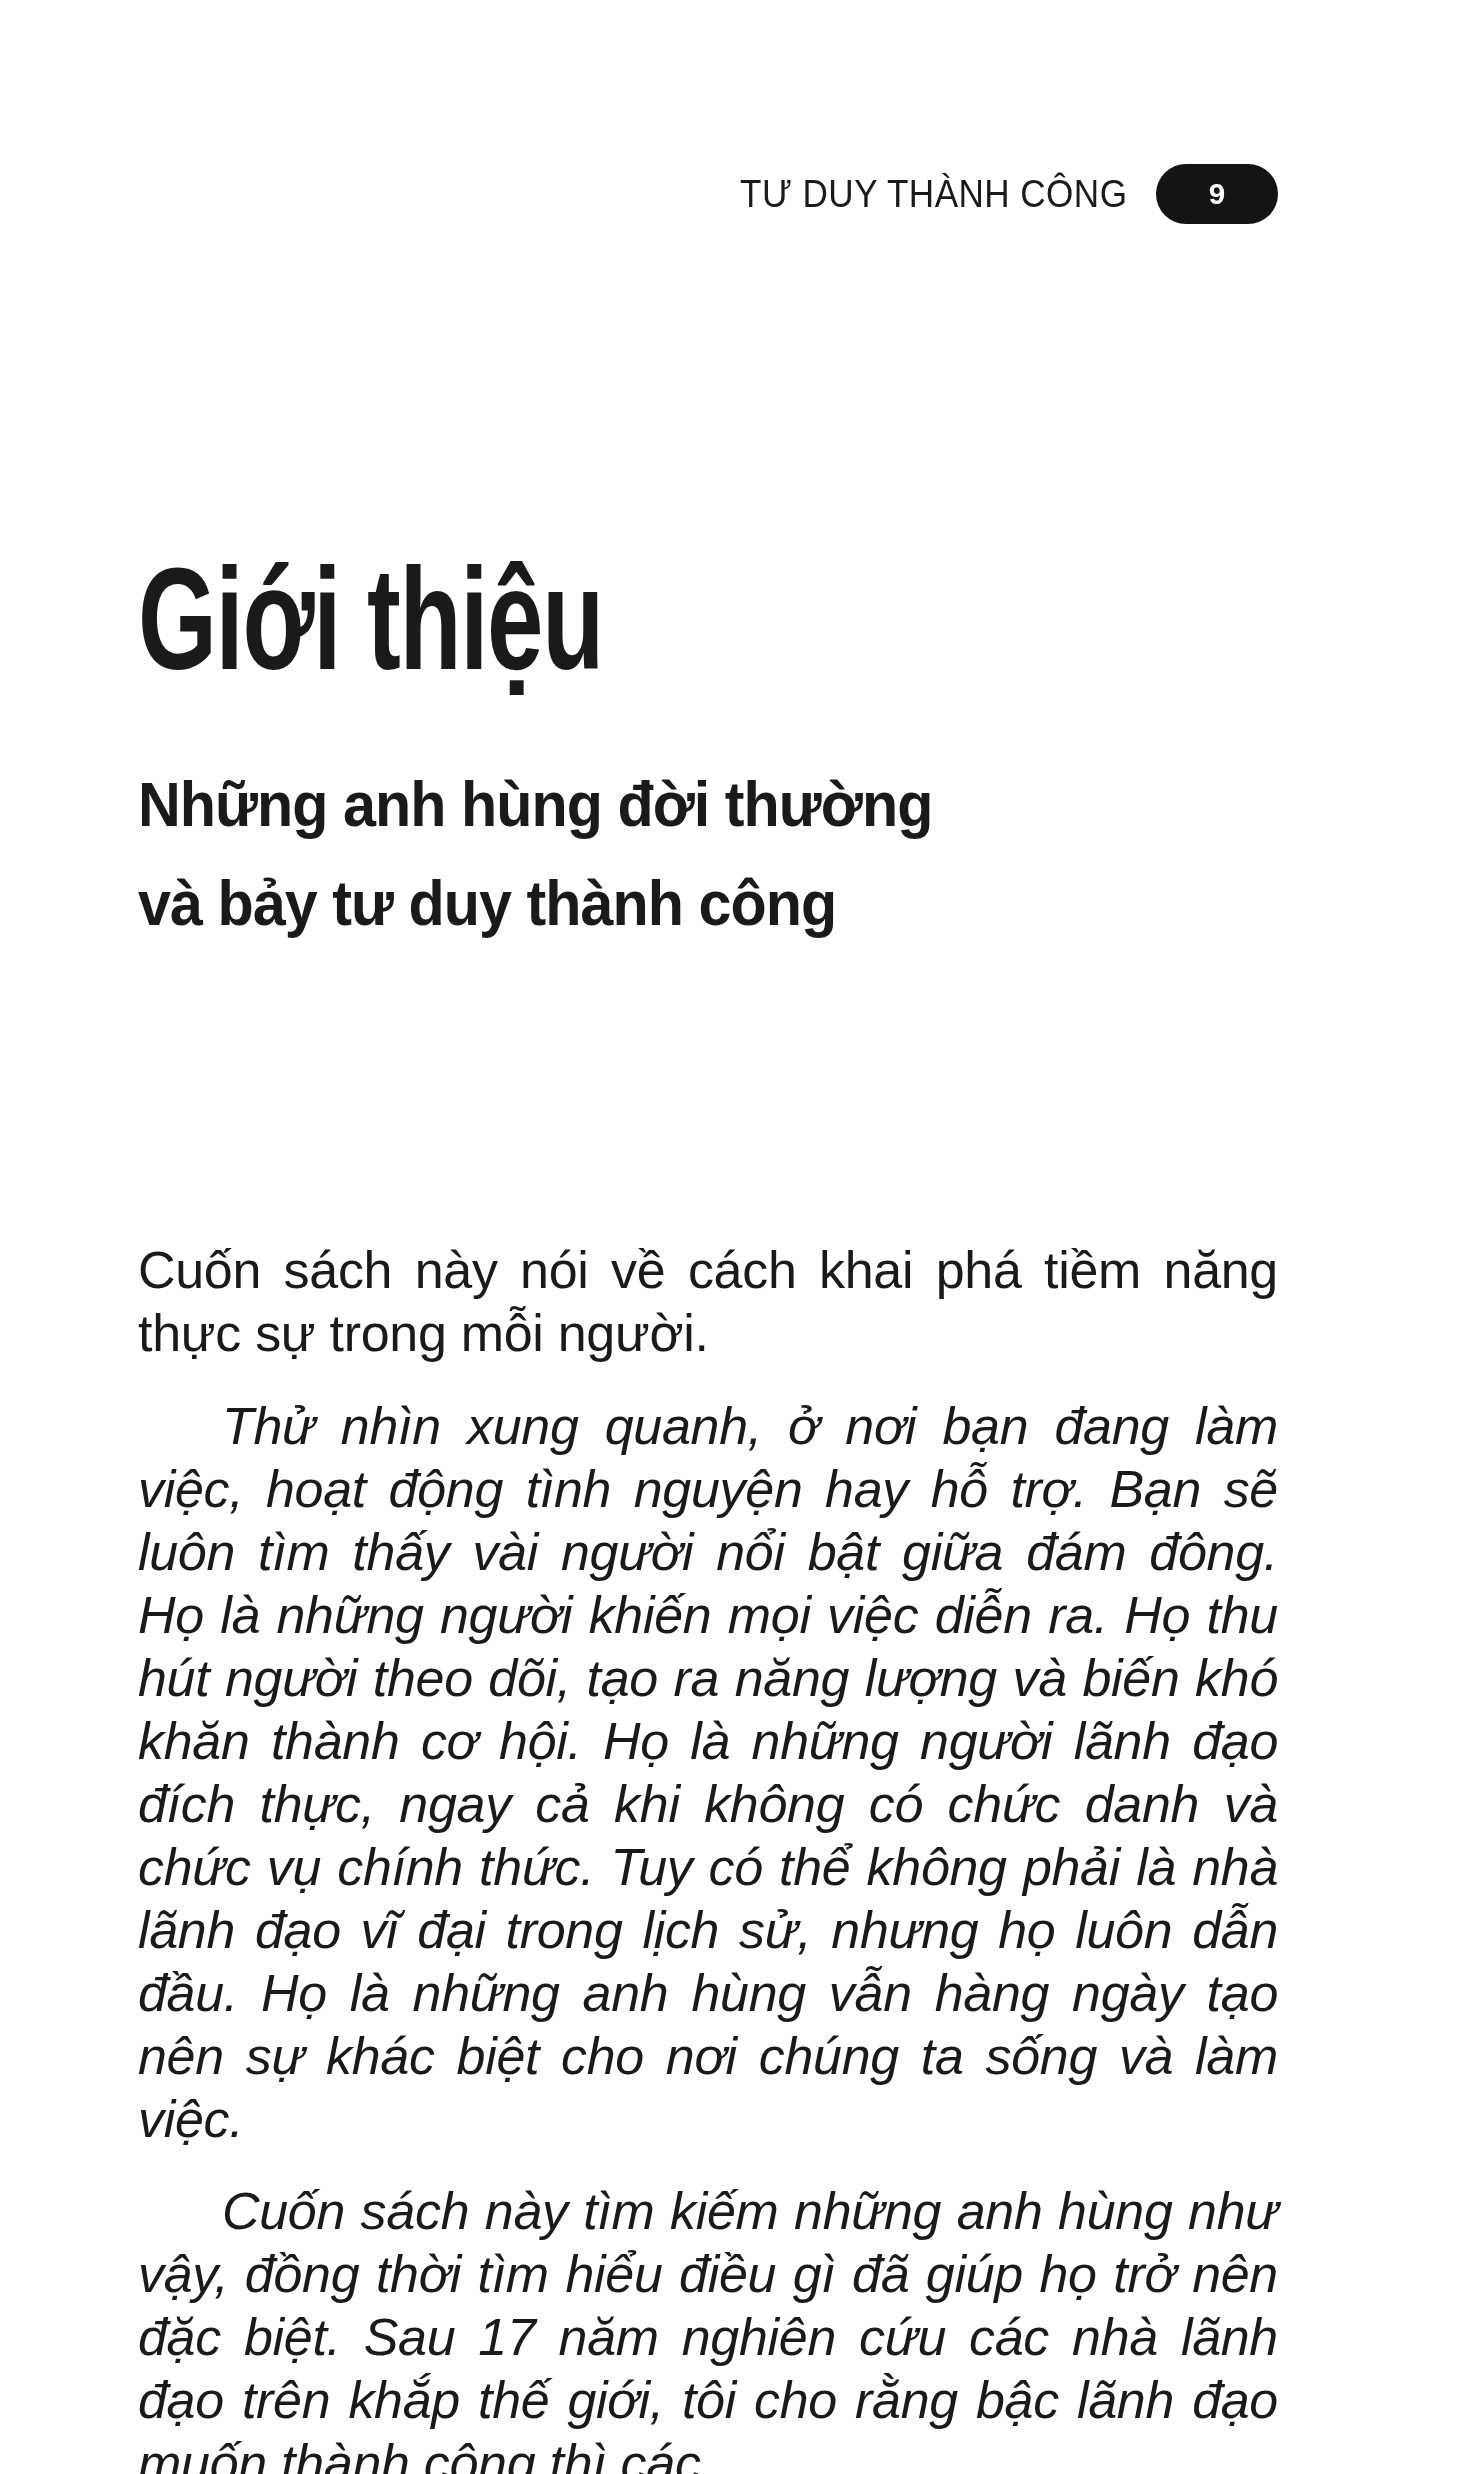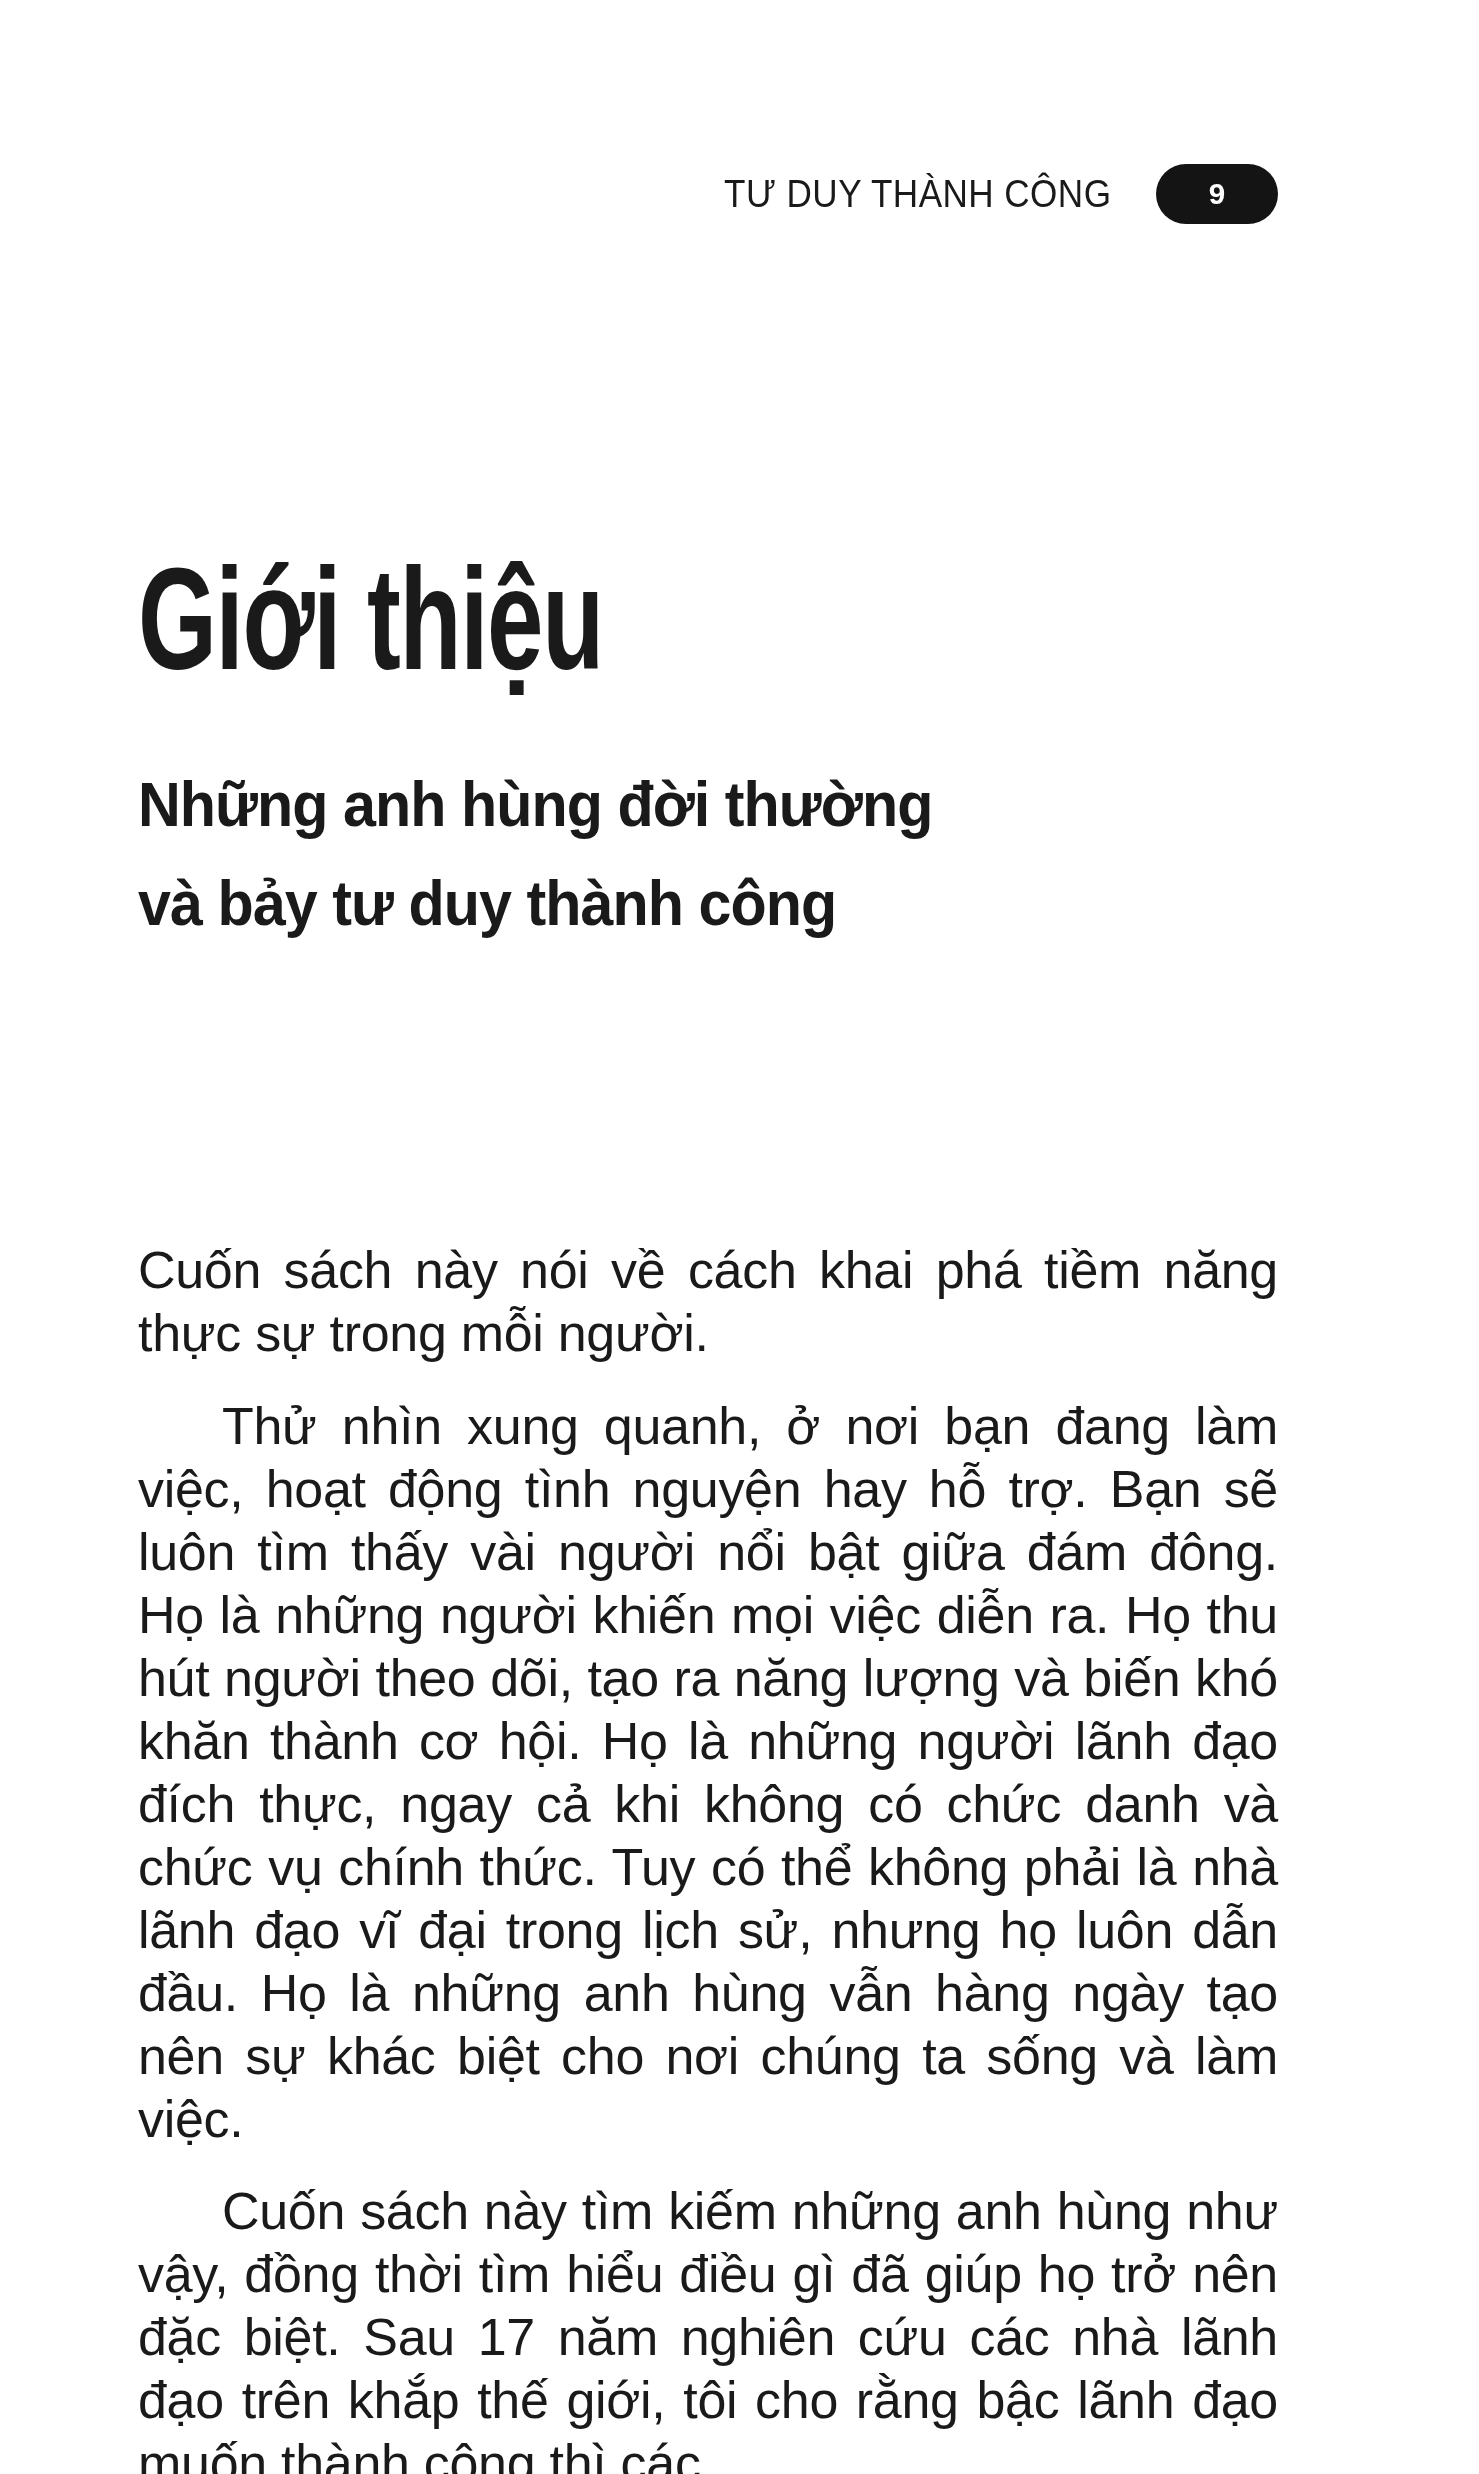--- a/index.html
+++ b/index.html
@@ -20,21 +20,21 @@
     overflow: hidden;
   }
 
   
   .running-header {
     position: absolute;
     top: 164px;
     right: 202px;
     display: flex;
     align-items: center;
-    gap: 45px;
+    gap: 29px;
   }
   .running-title {
     font-size: 39px;
     font-weight: 400;
     letter-spacing: 0.5px;
     white-space: nowrap;
     transform: scaleX(0.90);
     transform-origin: right center;
     color: var(--text);
   }
@@ -85,21 +85,21 @@
     left: 138px;
     top: 1239px;
     width: 1140px;
     font-size: 52px;
     line-height: 63px;
     letter-spacing: -0.3px;
     text-align: justify;
     color: var(--text);
   }
   .body-text p { margin: 0 0 29.6px 0; }
-  .body-text p.indent { text-indent: 84px; }
+  .body-text p.indent { text-indent: 84px; font-style: italic; }
 </style>
 </head>
 <body>
 
 <div class="page">
 
   <div class="running-header">
     <span class="running-title">TƯ DUY THÀNH CÔNG</span>
     <span class="page-pill">
       <span>9</span>

